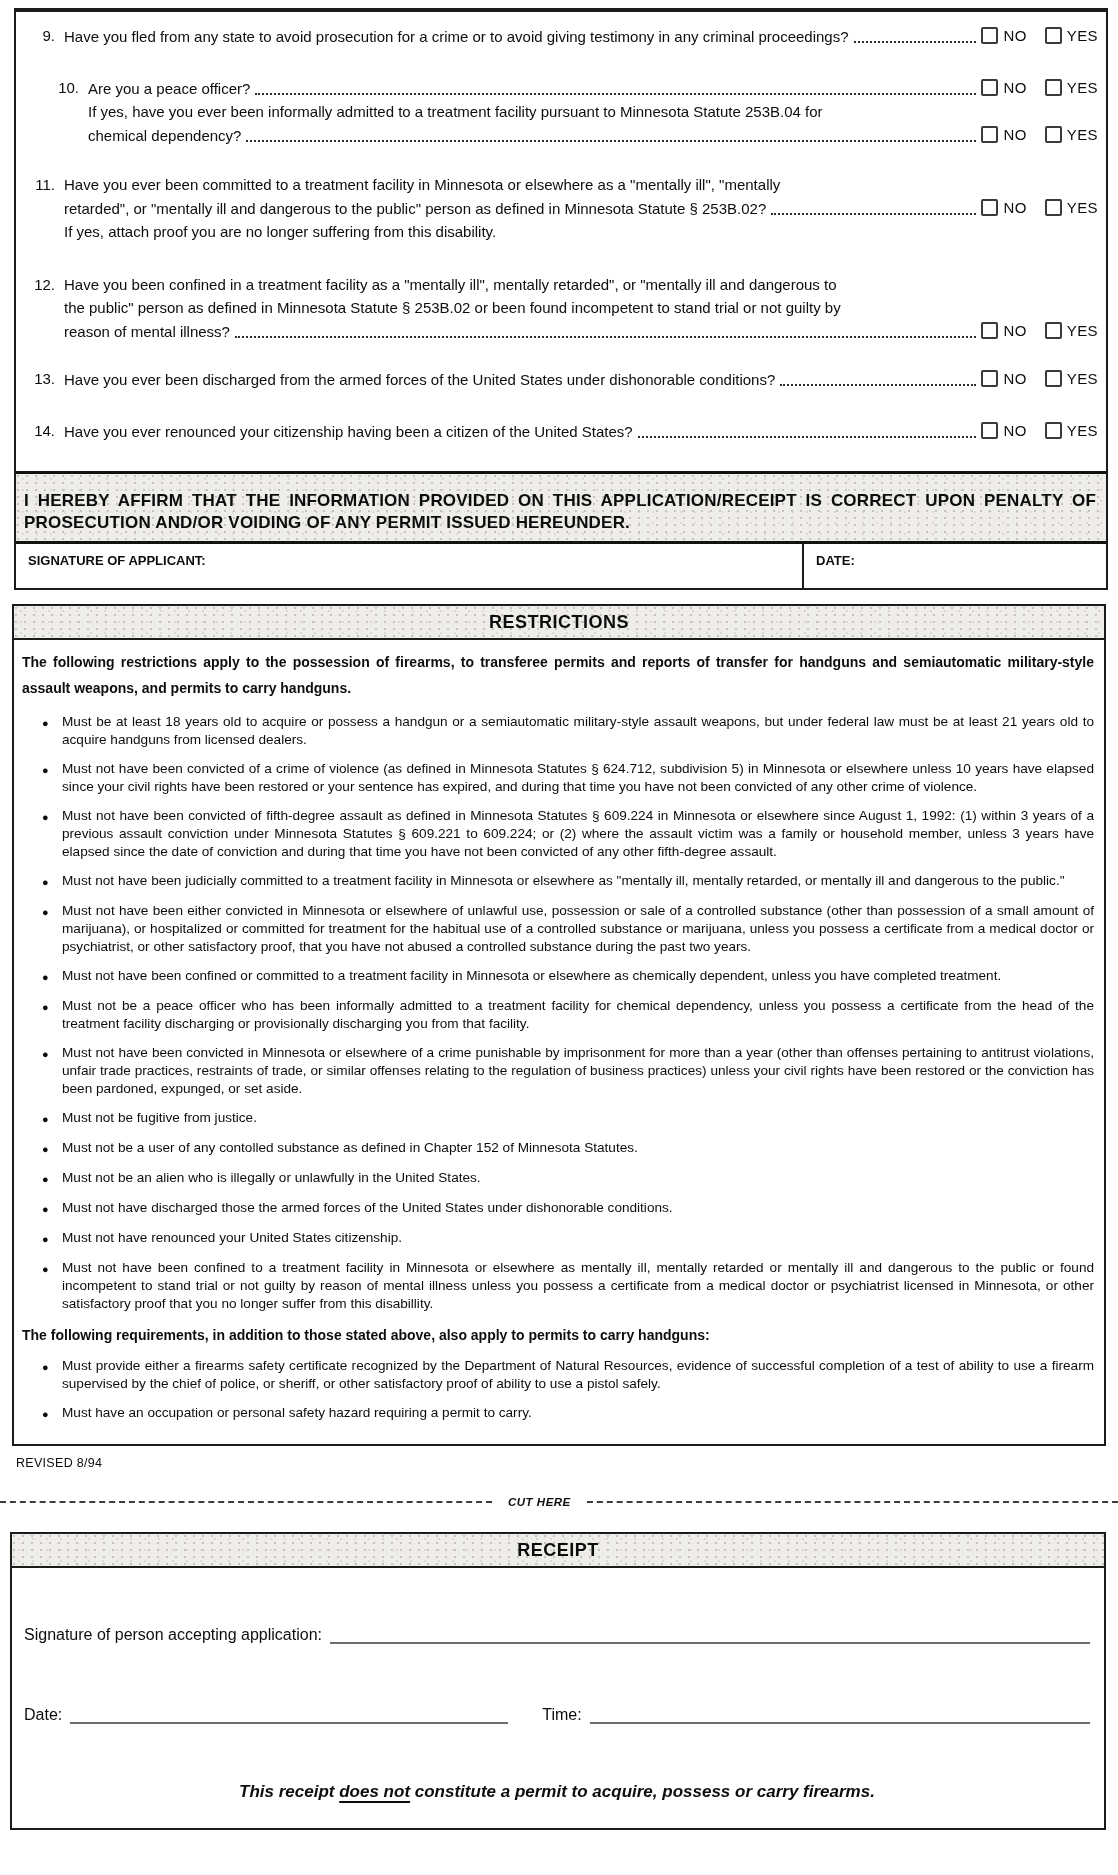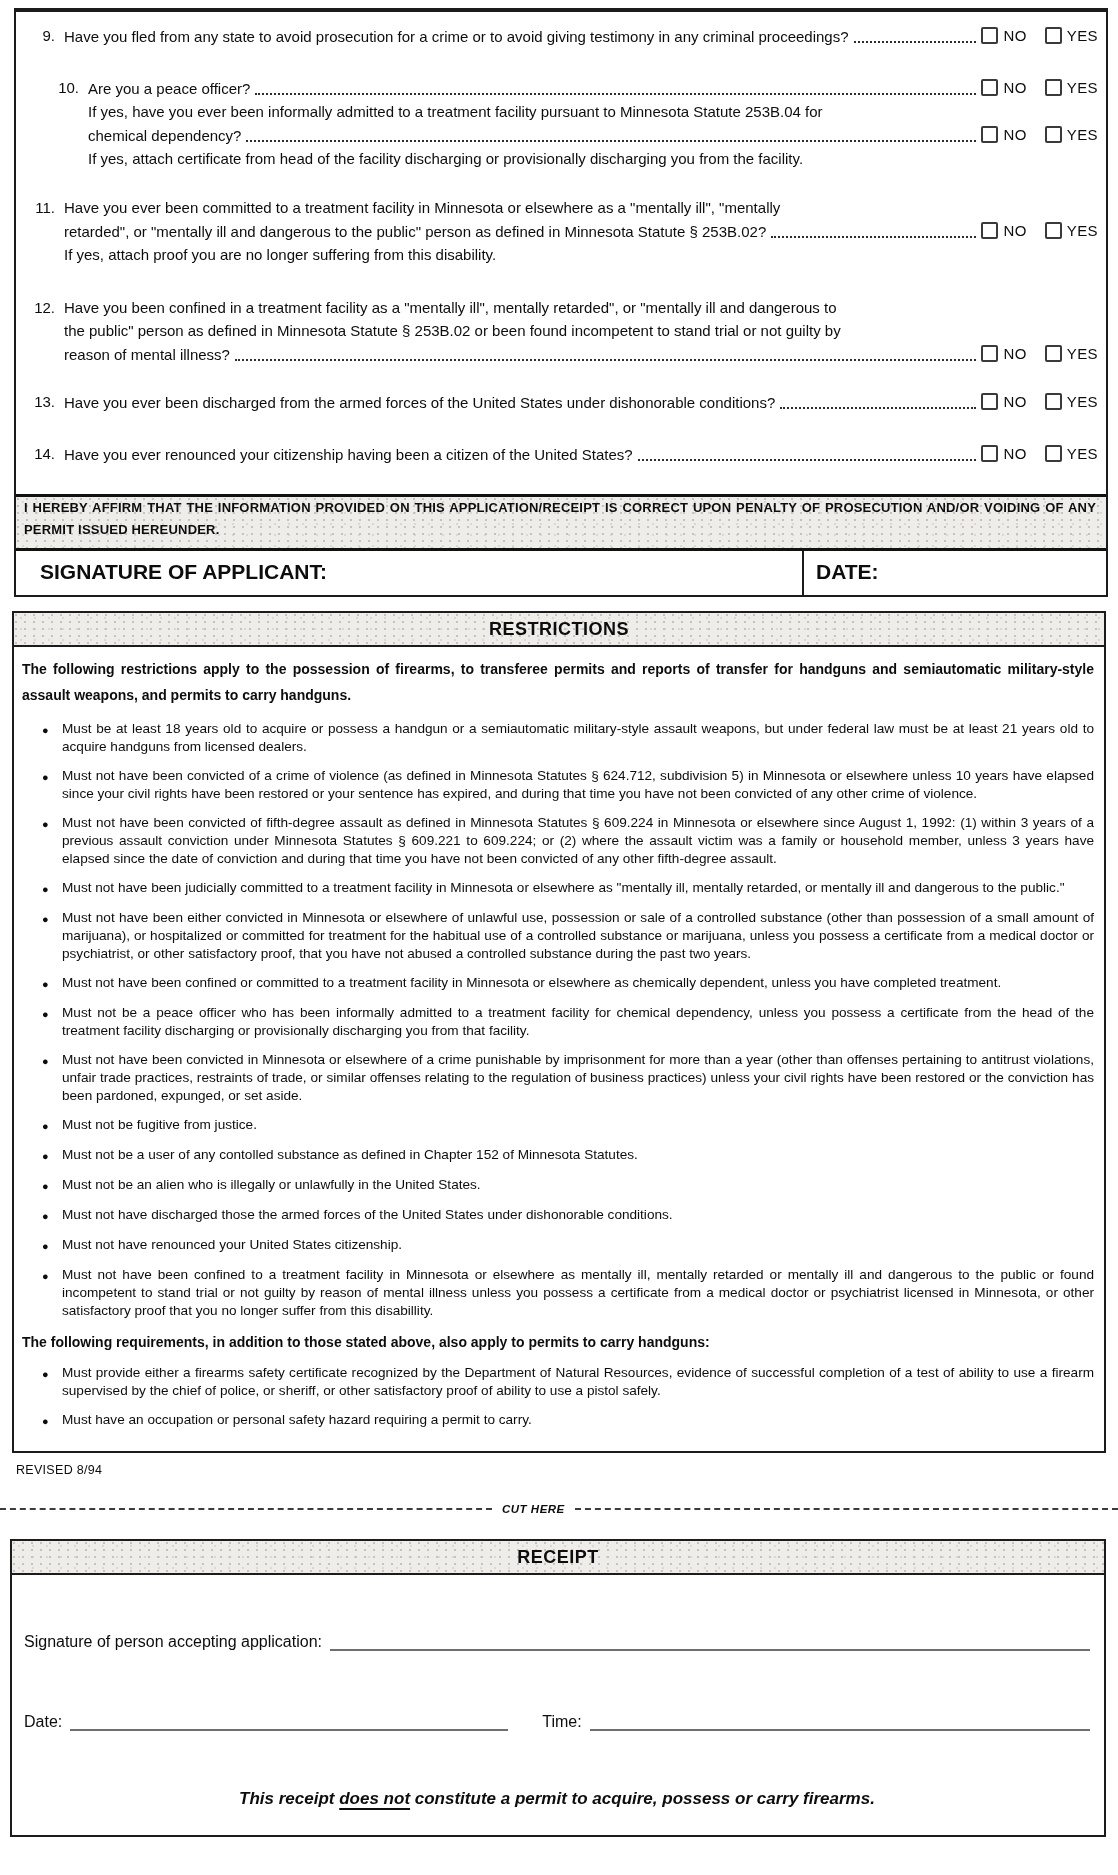--- a/index.html
+++ b/index.html
@@ -51,46 +51,46 @@
   .cbl { font-size:15px; letter-spacing:0.4px; }
   .opt { font-size:15px; margin:0 30px 0 6px; white-space:nowrap; }
   .opt.last { margin-right:2px; }
   .mb28 { margin-bottom:28px; } .mb26 { margin-bottom:26px;padding-left:24px; }
   .mb30 { margin-bottom:30px; } .mb24 { margin-bottom:24px; }
   .mb12 { margin-bottom:12px; }
 
   
   .affirm {
     border-top:3px solid #111; border-bottom:3px solid #111;
-    font-weight:bold; font-size:13px; line-height:22px;
-    text-align:justify; padding:0 10px 7px 8px; letter-spacing:0.2px;
+    font-weight:bold; font-size:17px; line-height:22px;
+    text-align:justify; padding:16px 10px 7px 8px; letter-spacing:0.2px;
   }
 
   
   .sigrow { display:flex; height:44px; }
-  .sigcell { padding:9px 0 0 24px; font-weight:bold; font-size:21px; }
+  .sigcell { padding:9px 0 0 12px; font-weight:bold; font-size:13px; }
   .sigcell.left  { flex:0 0 786px; }
   .sigcell.right { flex:1 1 auto; border-left:2px solid #1b1b1b; padding-left:12px; }
 
   
   .r-intro {
     font-weight:bold; font-size:14px; line-height:26px;
     text-align:justify; padding:9px 10px 0 8px;
   }
   .bullets { padding:12px 10px 0 28px; }
   .bullet { display:flex; margin-bottom:11px; }
   .bdot { flex:0 0 20px; font-size:11px; line-height:18px; padding-top:1px; }
   .btext { flex:1 1 auto; font-size:13.6px; line-height:18px; text-align:justify; }
   .r-sub { font-weight:bold; font-size:14px; line-height:19px; padding:2px 10px 0 8px; }
   .bullets.tail { padding-bottom:10px; }
 
   .revised { margin:10px 0 0 16px; font-size:12.5px; letter-spacing:0.3px; }
 
   
-  .cutrow { display:flex; align-items:center; margin:26px 0 24px 0; }
+  .cutrow { display:flex; align-items:center; margin:26px 0 24px 0;gap:6px; }
   .dash { border-top:2.5px dashed #3c3c3c; height:0; }
   .dash.a { flex:0 0 492px; }
   .dash.b { flex:1 1 auto; }
   .cutlabel { font-style:italic; font-weight:bold; font-size:11.5px; margin:0 10px; letter-spacing:0.5px; }
 
   
   .r-body { padding:0 14px 26px 12px; }
   .ack { margin-top:36px; font-size:17px; letter-spacing:0.2px; }
   .fillrow { display:flex; align-items:flex-end; }
   .fillrow.sigr { margin-top:58px; }
@@ -146,21 +146,20 @@
           <div class="qline">
             <span class="qtext">chemical dependency?</span>
             <span class="leader"></span>
             <span class="cbg">
               <span class="cb"></span>
               <span class="cbl">NO</span>
               <span class="cb gap"></span>
               <span class="cbl">YES</span>
             </span>
           </div>
-          <div>If yes, attach certificate from head of the facility discharging or provisionally discharging you from the facility.</div>
         </div>
       </div>
 
       <div class="q mb30">
         <span class="qnum">11.</span>
         <div class="qbody">
           <div>Have you ever been committed to a treatment facility in Minnesota or elsewhere as a "mentally ill", "mentally</div>
           <div class="qline">
             <span class="qtext">retarded", or "mentally ill and dangerous to the public" person as defined in Minnesota Statute § 253B.02?</span>
             <span class="leader"></span>

